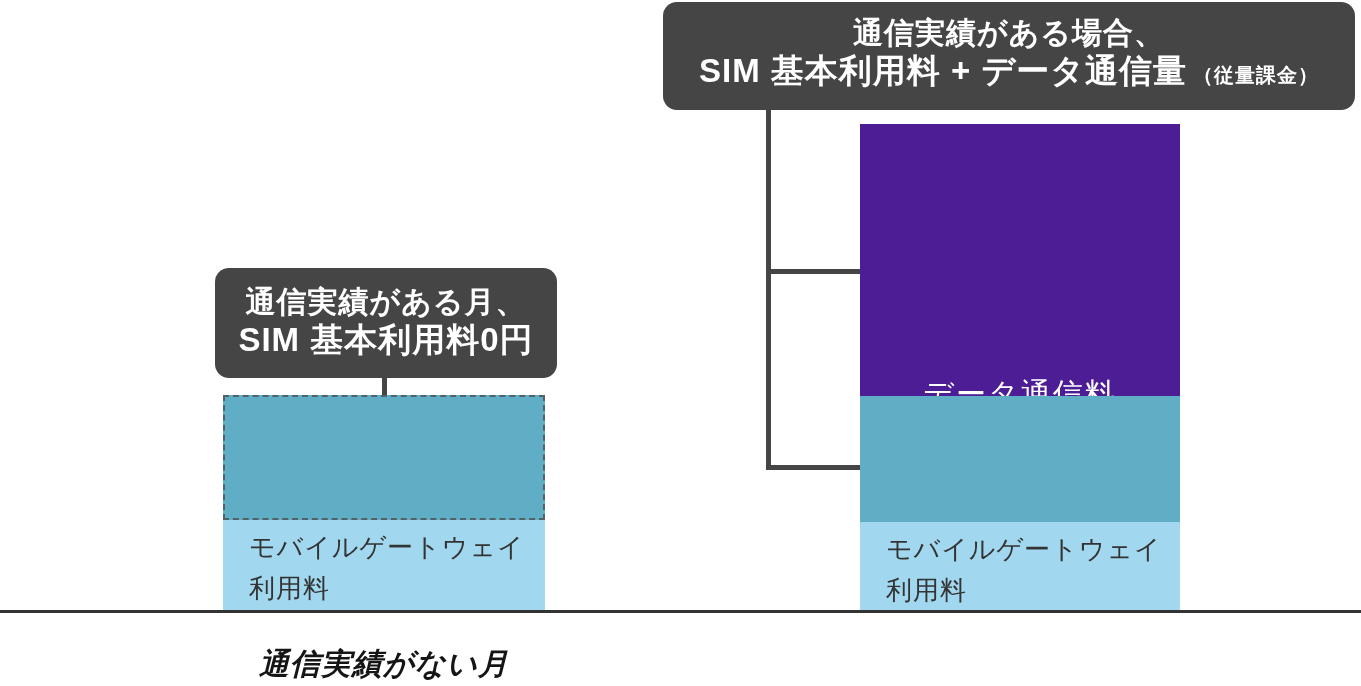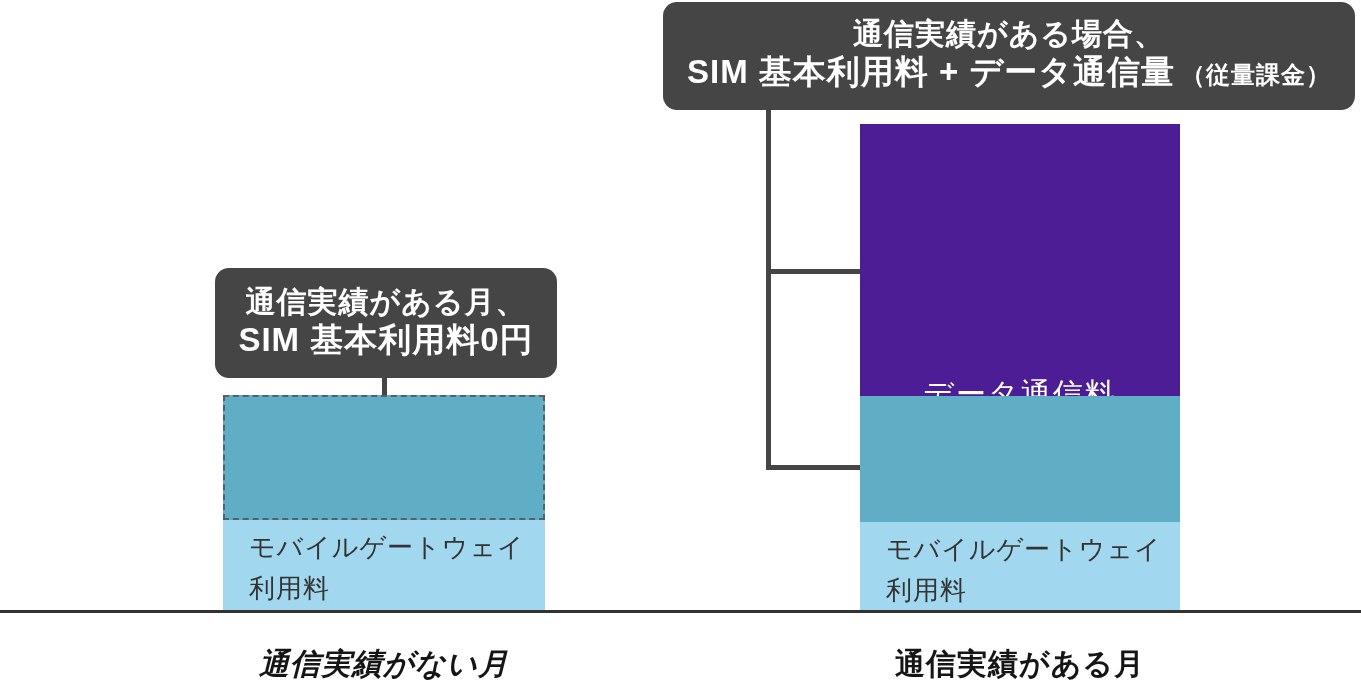--- a/index.html
+++ b/index.html
@@ -20,21 +20,21 @@
     border-radius: 14px;
     color: #ffffff;
     display: flex;
     flex-direction: column;
     align-items: center;
     justify-content: center;
     text-align: center;
   }
   .callout-line1 { font-size: 30px; font-weight: 600; line-height: 34px; letter-spacing: 1px; }
   .callout-line2 { font-size: 33px; font-weight: 700; line-height: 42px; letter-spacing: 1px; }
-  .callout-note  { font-size: 24px; font-weight: 700; margin-left: 6px; }
+  .callout-note  { font-size: 20px; font-weight: 700; margin-left: 6px; }
 
   
   .callout-top    { left: 663px; top: 2px;   width: 692px; height: 108px; }
   .callout-left   { left: 215px; top: 268px; width: 342px; height: 110px; }
 
   
   .conn { background: #454545; }
   .dot  { width: 21px; height: 21px; border-radius: 50%; background: #454545; }
 
   
@@ -123,15 +123,14 @@
   </div>
   <div class="bar-section gateway-right" style="background: rgb(162, 216, 239);">
     <div class="gateway-text" style="color: rgb(51, 51, 51);">
       <div>モバイルゲートウェイ</div>
       <div>利用料</div>
     </div>
   </div>
 
   <div class="abs baseline" style="background: rgb(51, 51, 51);"></div>
   <div class="abs axis-label axis-label-left" style="color: rgb(21, 21, 21); font-style: italic;">通信実績がない月</div>
-  <div class="abs axis-label axis-label-right" style="color: rgb(21, 21, 21);">通信実績がある月</div>
 
 </div>
 
 </body></html>

